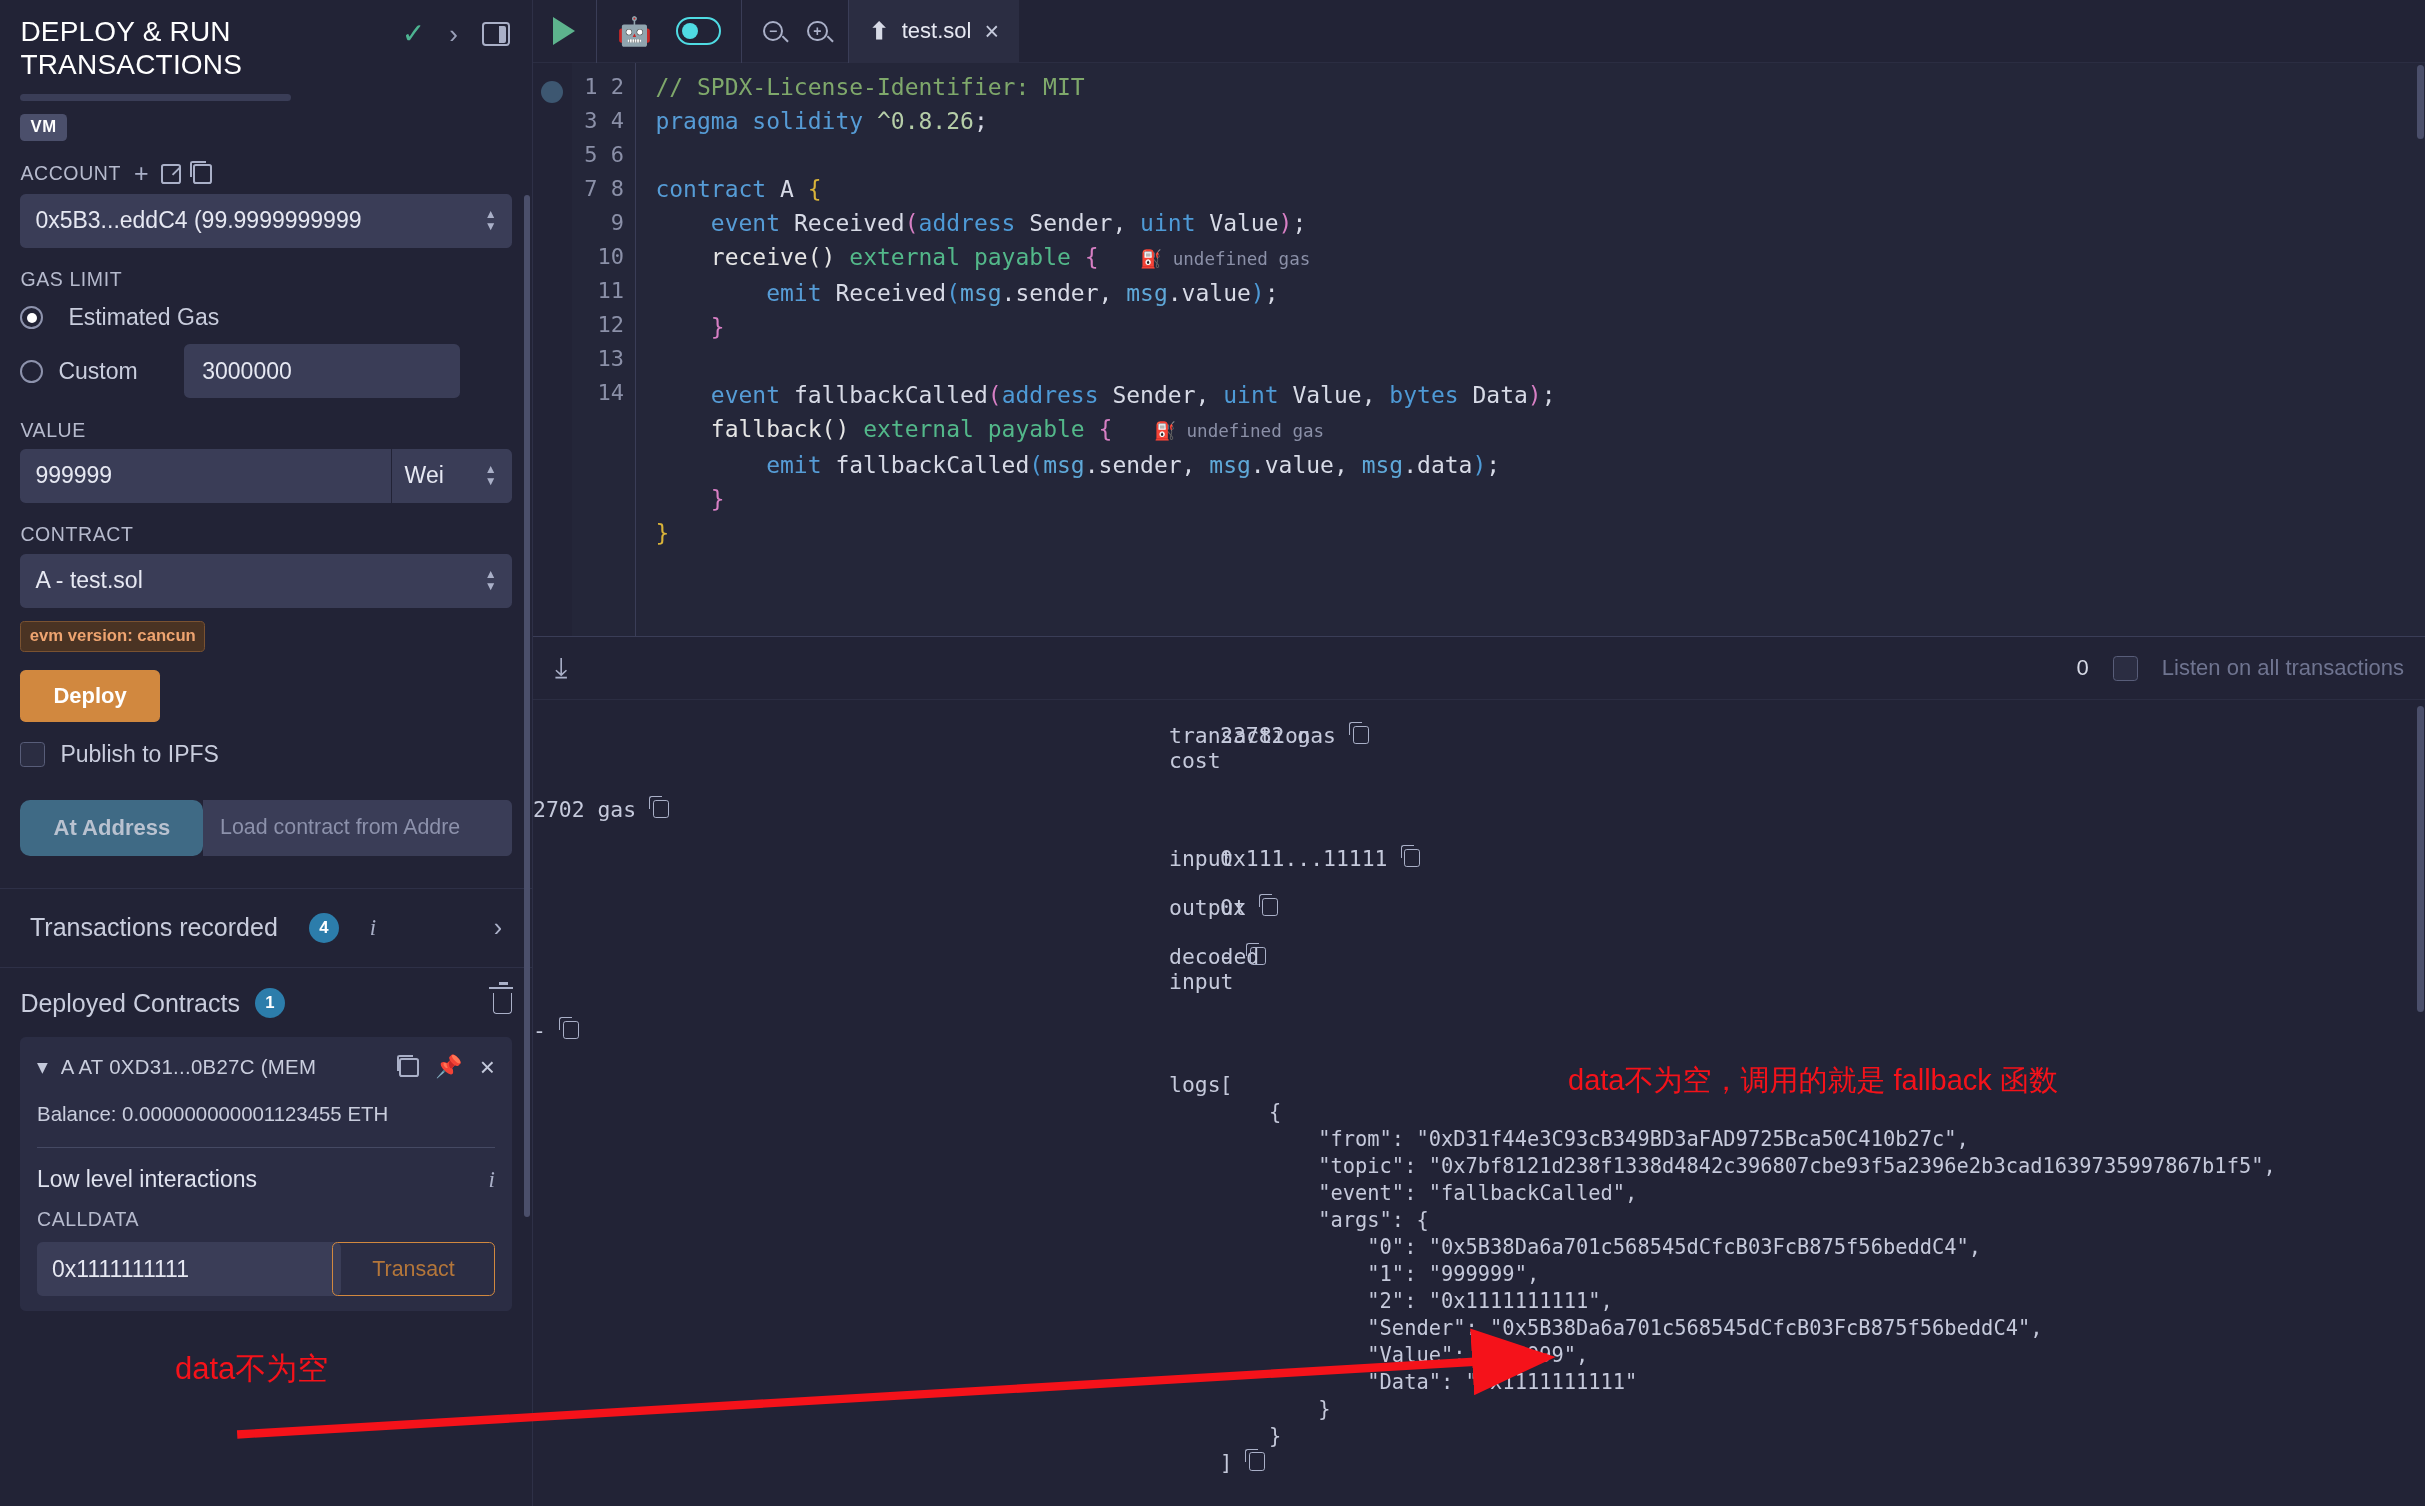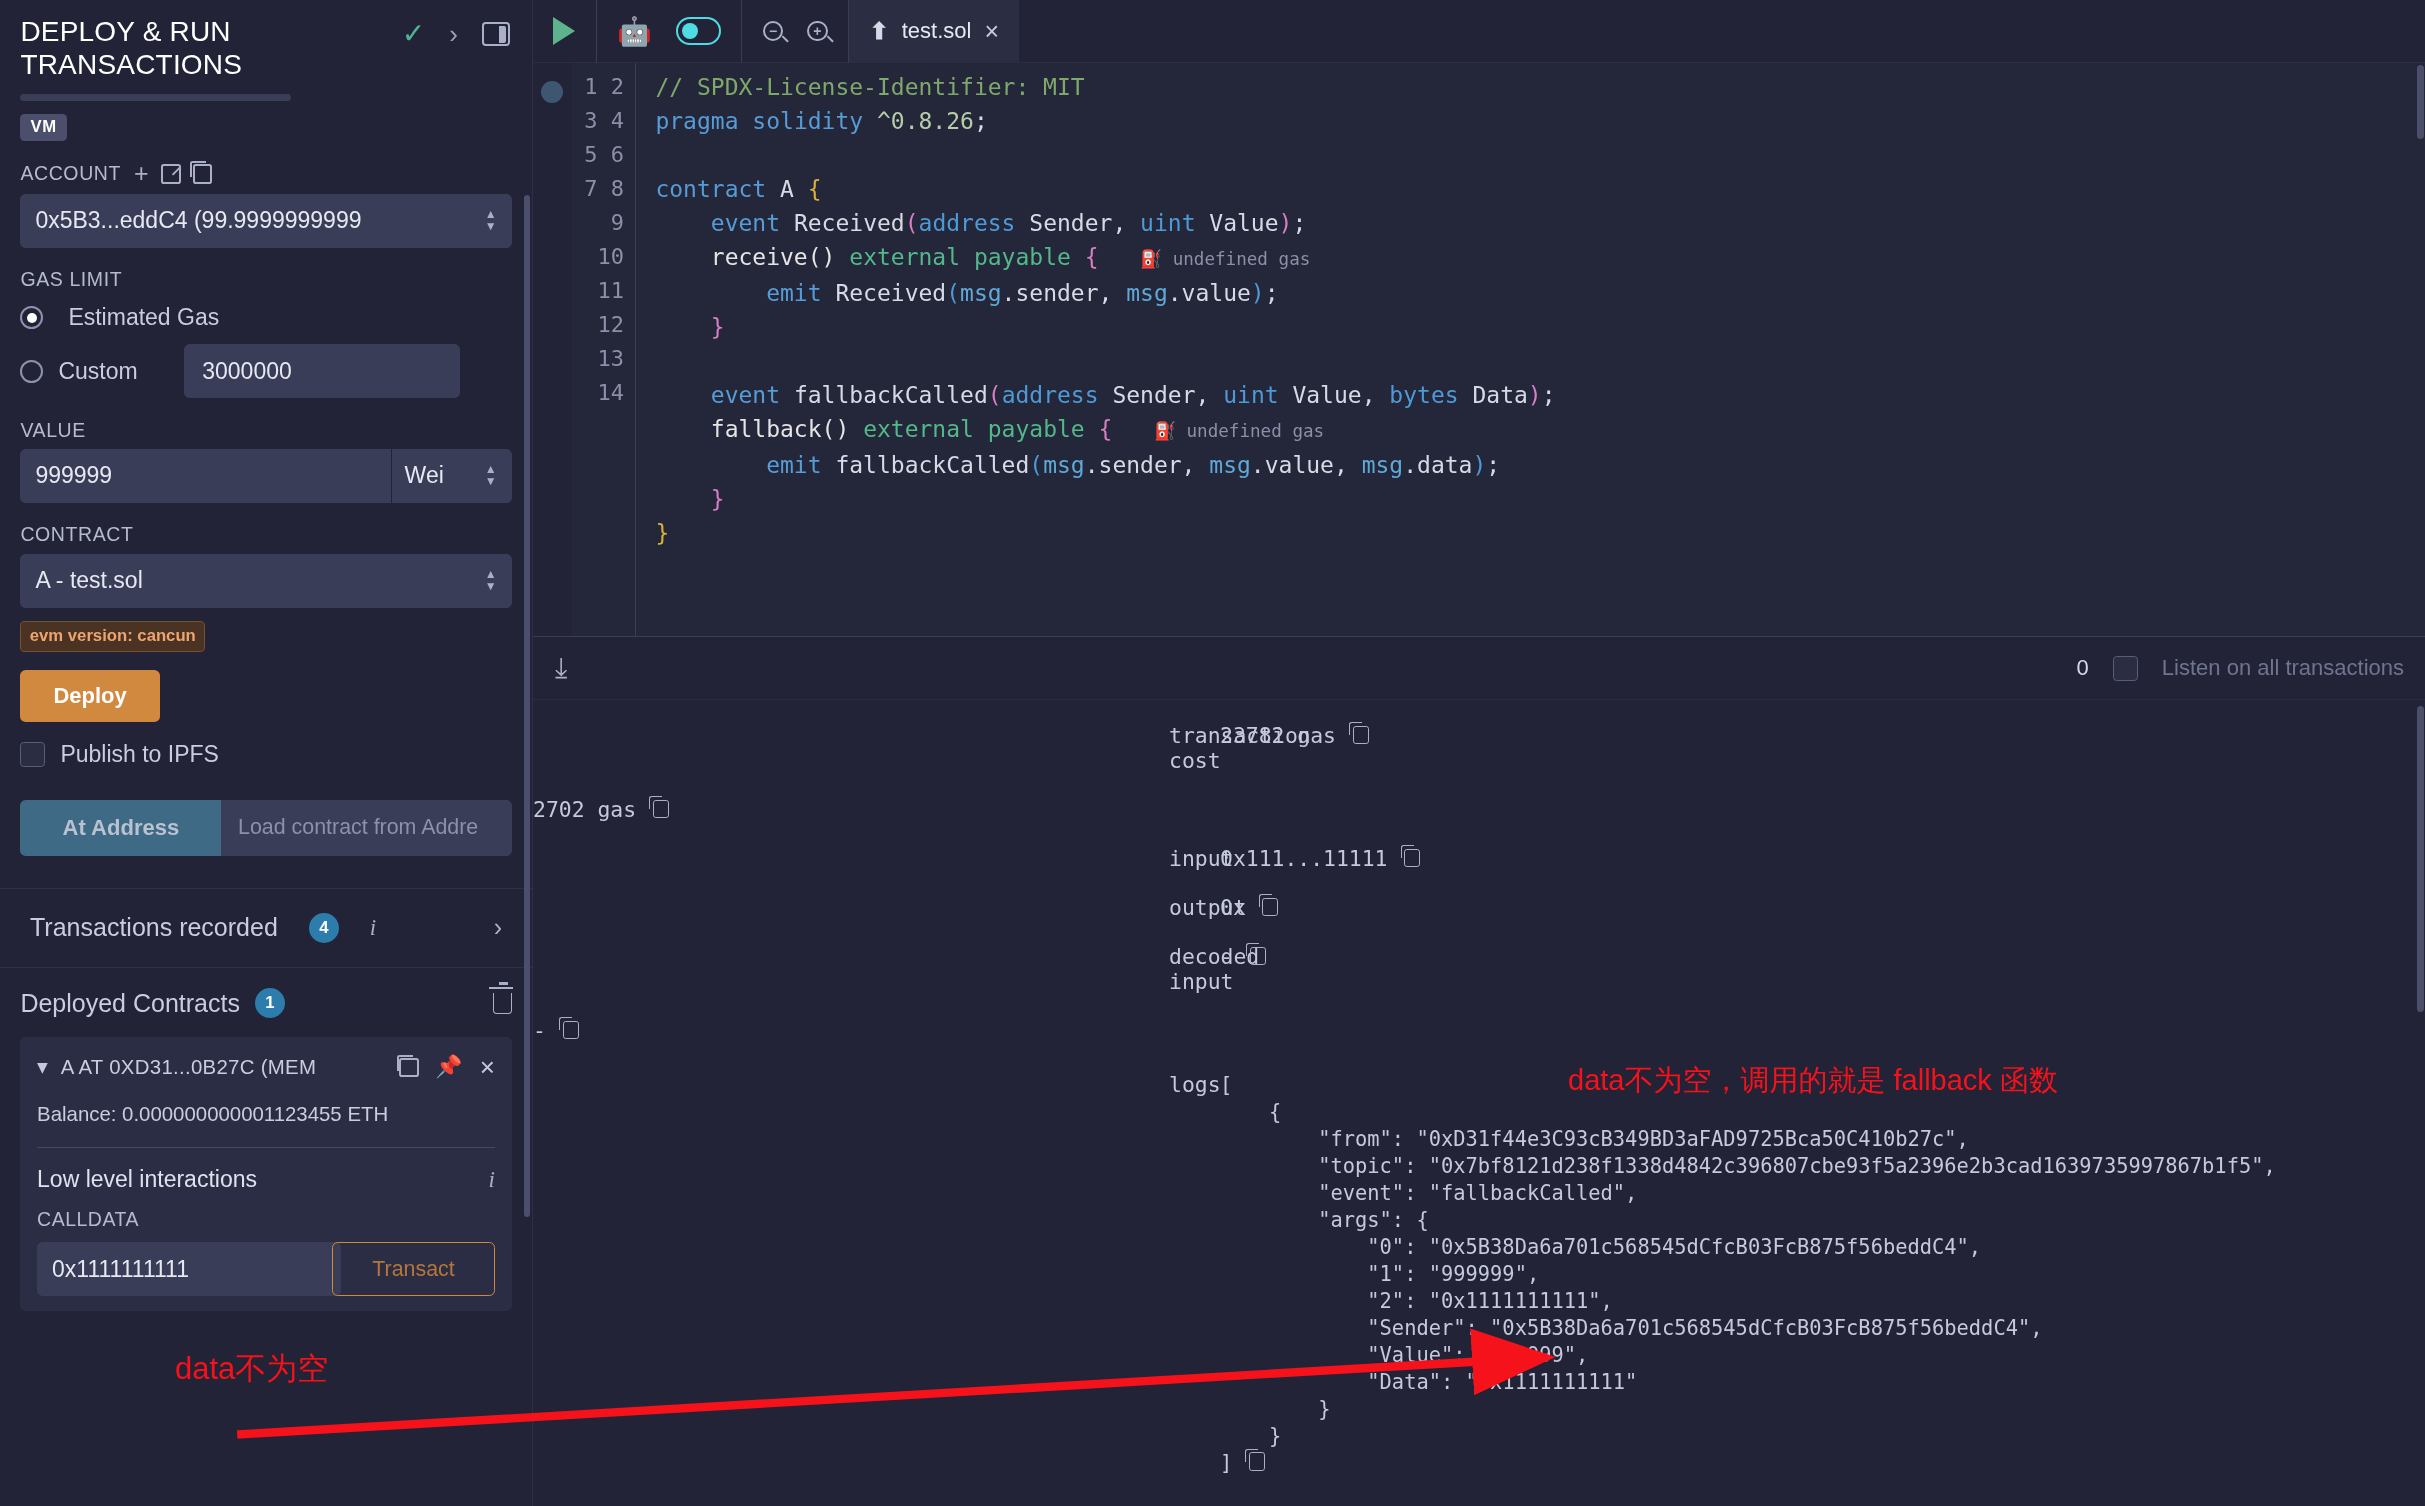--- a/index.html
+++ b/index.html
@@ -104,21 +104,21 @@
     font-size: 22px; font-weight: 700; padding: 13px 33px; border-radius: 5.6px; cursor: pointer;
     font-family: "Liberation Sans", sans-serif;
   }
   .check-row { display:flex; align-items:center; gap: 15px; margin-top: 18.6px; }
   .checkbox { width: 25px; height: 25px; border: 1.9px solid #585d79; border-radius: 3.7px; background: #2b2d42; flex:0 0 auto;}
   .check-label { font-size: 23px; color: #c9cddd; }
 
   .ataddr-row { display:flex; margin-top: 32px; border-radius: 5.6px; overflow: hidden; }
   .ataddr-btn {
     background: #3f6a85; color: #b9c2d0; font-size: 22px; font-weight: 700;
-    padding: 15px 0; width: 201px; text-align: center; cursor: pointer;
+    padding: 15px 0; width: 183px; text-align: center; cursor: pointer; border-radius: 10px;
   }
   .ataddr-input {
     background: #3a3d57; color: #8c91ab; font-size: 21.4px; padding: 15px 16.7px;
     flex: 1; white-space: nowrap; overflow: hidden;
   }
 
   .divider { height: 0.9px; background: #2e3047; margin-top: 32px; }
 
   .tx-rec {
     padding: 24px 30px; display:flex; align-items:center; gap: 31px;

